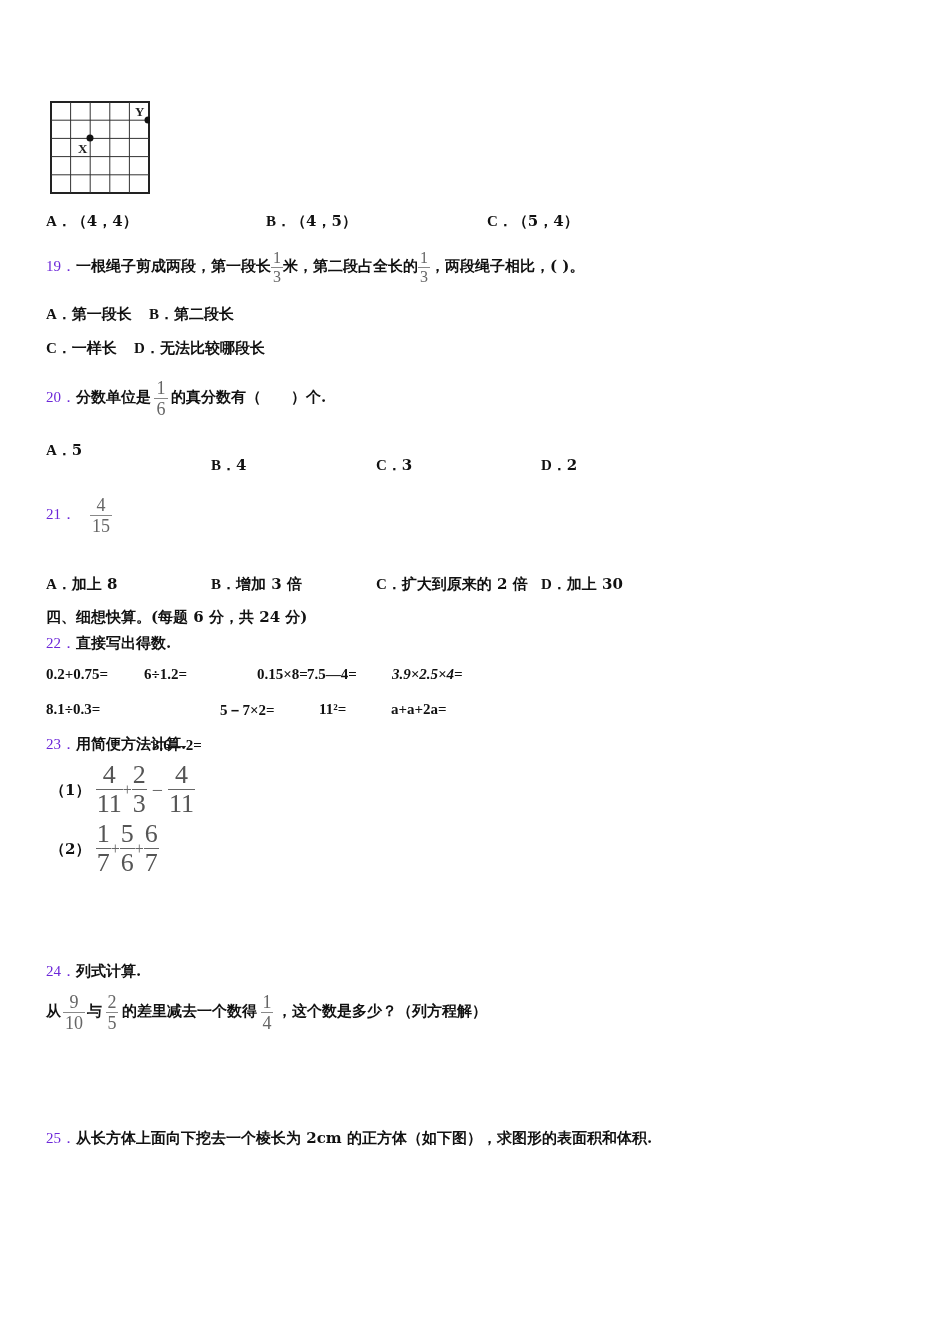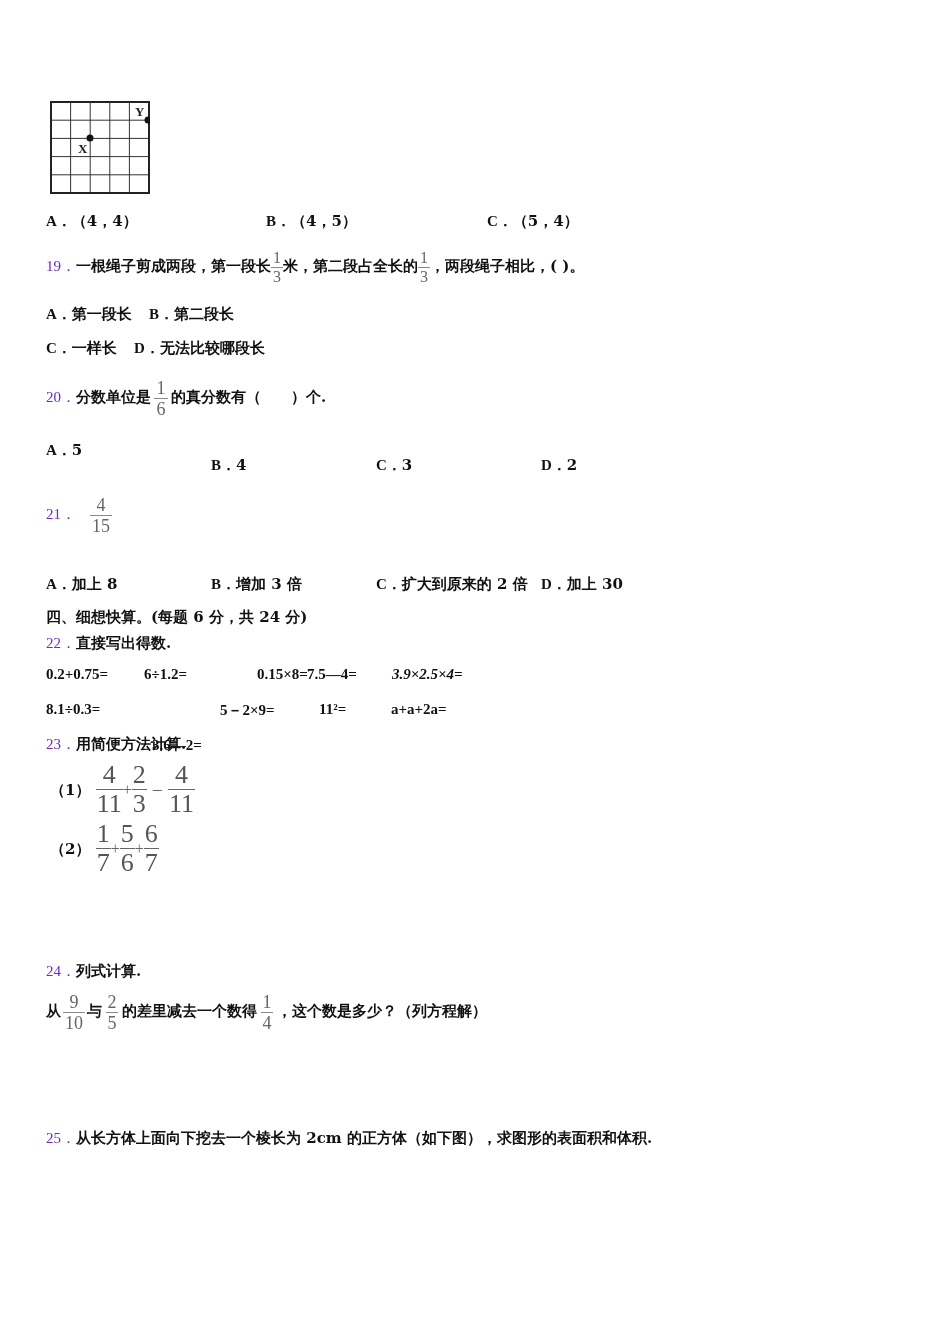--- a/index.html
+++ b/index.html
@@ -89,21 +89,21 @@
 <div class="abs calc" style="left:46px; top:666px; white-space:nowrap;">
   <span class="abs" style="left:0px;">0.2+0.75=</span>
   <span class="abs" style="left:98px;">6÷1.2=</span>
   <span class="abs" style="left:176px;margin-left:35px;">0.15×8=</span>
   <span class="abs" style="left:261px;">7.5—4=</span>
   <span class="abs" style="left:346px;font-style:italic;">3.9×2.5×4=</span>
 </div>
 <div class="abs calc" style="left:46px; top:701px; white-space:nowrap;">
   <span class="abs" style="left:0px;">8.1÷0.3=</span>
   <span class="abs" style="left:106px;margin-top:36px;">3.6—2=</span>
-  <span class="abs" style="left:174px;">5－2×9=</span>
+  <span class="abs" style="left:174px;">5－7×2=</span>
   <span class="abs" style="left:273px;">11²=</span>
   <span class="abs" style="left:345px;">a+a+2a=</span>
 </div>
 
 <div class="abs txt" style="left:46px; top:734px;">
   <span class="qnum">23．</span><span>用简便方法计算.</span>
 </div>
 <div class="abs txt" style="left:50px; top:762px; line-height:52px;">
   <span style="vertical-align:middle;">（1）</span>
   <span class="frac big"><span class="num">4</span><span class="bar"></span><span class="den">11</span></span><span class="mathop" style="font-size:16px;padding:0;">+</span><span class="frac big"><span class="num">2</span><span class="bar"></span><span class="den">3</span></span><span class="mathop" style="padding:0 5px;">−</span><span class="frac big"><span class="num">4</span><span class="bar"></span><span class="den">11</span></span>

